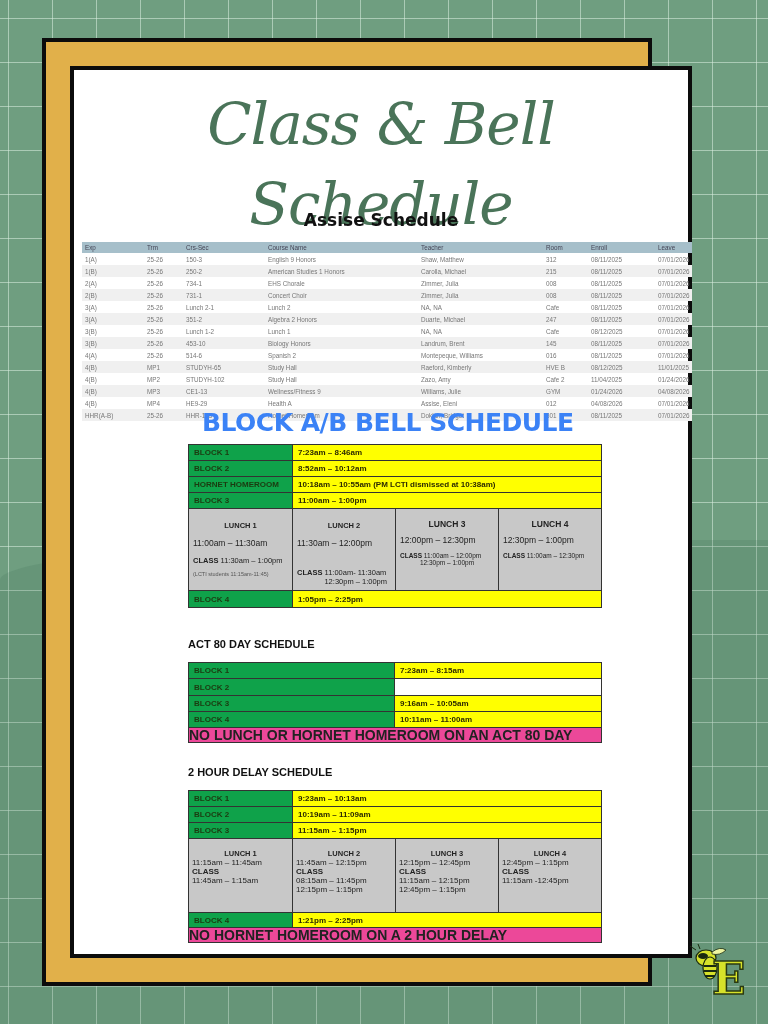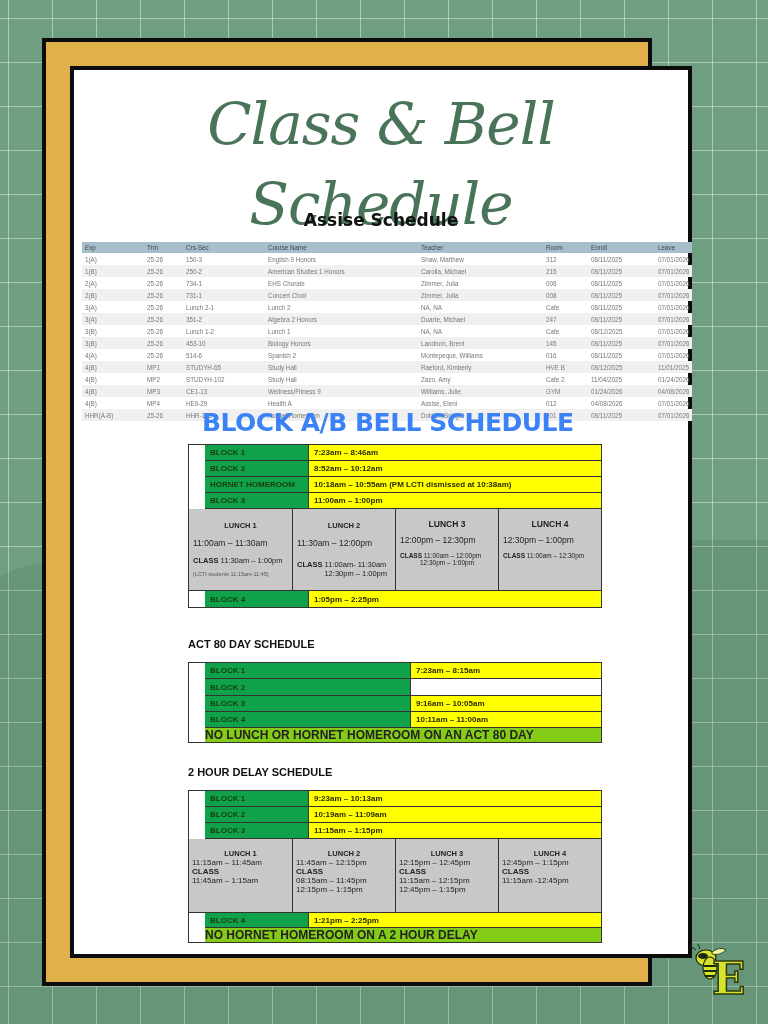--- a/index.html
+++ b/index.html
@@ -52,39 +52,39 @@
   .h-block {
     position: absolute; left: 128px; top: 338px;
     font-family: "DejaVu Sans", sans-serif; font-weight: bold; font-size: 25px; color: #3b82f6;
     letter-spacing: -0.5px;
   }
   .h-section {
     position: absolute; font-weight: bold; font-size: 11px; color: #111;
     font-family: "Liberation Sans", sans-serif;
   }
   .sched { position: absolute; left: 114px; width: 414px; border: 1px solid #333; }
-  .row { display: flex; border-bottom: 1px solid #333; margin-left: 16px; }
+  .row { display: flex; border-bottom: 1px solid #333; }
   .row:last-child { border-bottom: none; }
   .cell-g {
     background: #0fa24a; color: #1c3a10; font-weight: bold; font-size: 8px;
     padding-left: 5px; display: flex; align-items: center; border-right: 1px solid #333;
   }
   .cell-y {
     background: #ffff00; color: #2c2a00; font-weight: bold; font-size: 8px;
     padding-left: 5px; display: flex; align-items: center; flex: 1;
   }
   .lunch-row { display: flex; border-bottom: 1px solid #333; }
   .lunch {
     background: #c8c8c8; color: #222; border-right: 1px solid #333;
     padding: 6px 4px; font-size: 8px;
   }
   .lunch:last-child { border-right: none; }
   .lunch .lh { font-weight: bold; text-align: center; font-size: 7.5px; }
   .note-row {
-    background: #84cc16; text-align: right; font-weight: bold; font-size: 12px; color: #222; height: 14px; line-height: 14px;
+    background: #ec4899; text-align: right; font-weight: bold; font-size: 14px; color: #222; height: 14px; line-height: 14px;
   }
   .logo {
     position: absolute; left: 684px; top: 944px; width: 64px; height: 54px;
   }
 </style>
 </head>
 <body>
 
 <div class="bg-shade"></div>
 
@@ -273,21 +273,21 @@
       <div class="lunch-row" style="height:82px">
         <div class="lunch" style="width:104px">
           <div class="lh" style="margin-top:6px">LUNCH 1</div>
           <div style="margin-top:8px;font-size:8.5px">11:00am – 11:30am</div>
           <div style="margin-top:8px;font-size:7.5px"><b>CLASS</b> <span>11:30am – 1:00pm</span></div>
           <div style="margin-top:6px;font-size:5.5px;color:#555">(LCTI students 11:15am-11:45)</div>
         </div>
         <div class="lunch" style="width:103px">
           <div class="lh" style="margin-top:6px">LUNCH 2</div>
           <div style="margin-top:8px;font-size:8.5px">11:30am – 12:00pm</div>
-          <div style="margin-top:12px;font-size:7.5px"><b>CLASS</b> <span>11:00am- 11:30am</span></div>
+          <div style="margin-top:20px;font-size:7.5px"><b>CLASS</b> <span>11:00am- 11:30am</span></div>
           <div style="font-size:7.5px;text-align:right;padding-right:4px">12:30pm – 1:00pm</div>
         </div>
         <div class="lunch" style="width:103px">
           <div class="lh" style="margin-top:4px;font-size:8.5px">LUNCH 3</div>
           <div style="margin-top:6px;font-size:8.5px">12:00pm – 12:30pm</div>
           <div style="margin-top:7px;font-size:6.5px"><b>CLASS</b> <span>11:00am – 12:00pm</span></div>
           <div style="font-size:6.5px;text-align:center">12:30pm – 1:00pm</div>
         </div>
         <div class="lunch" style="flex:1">
           <div class="lh" style="margin-top:4px;font-size:8.5px">LUNCH 4</div>

